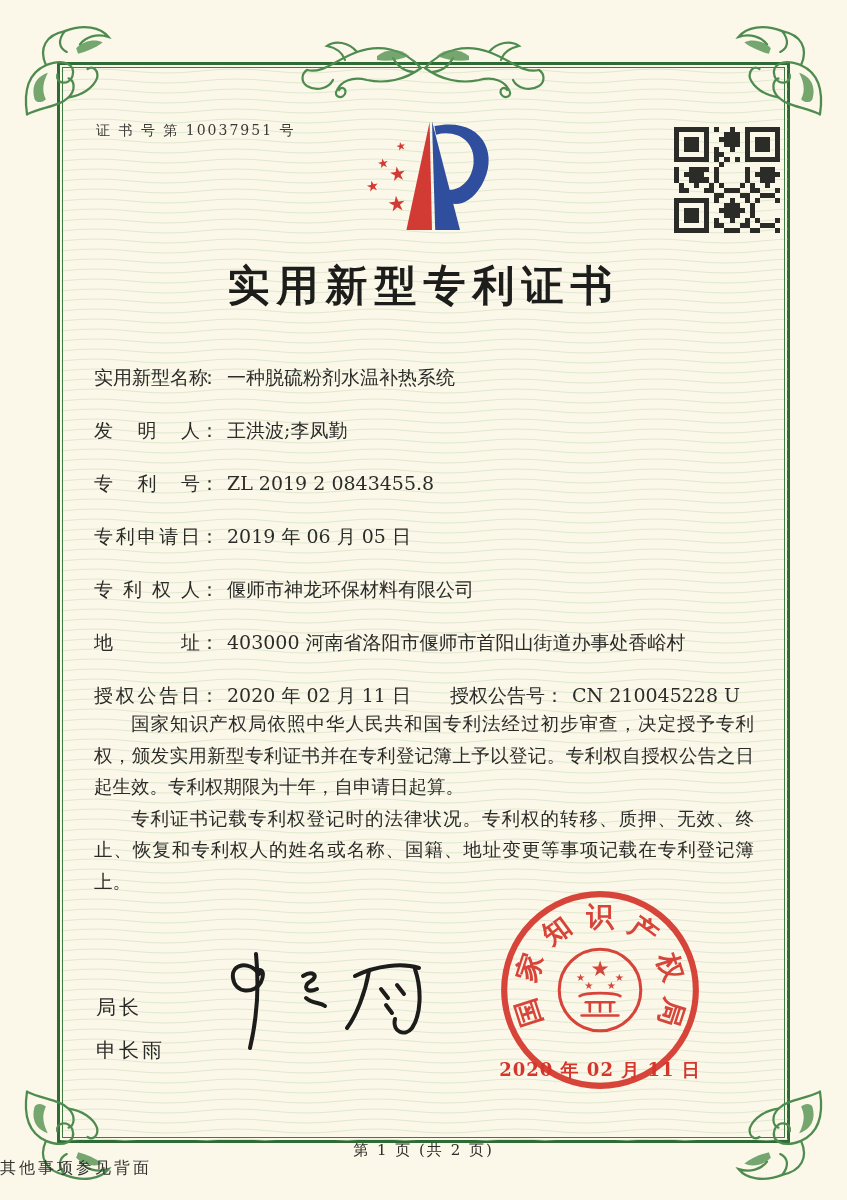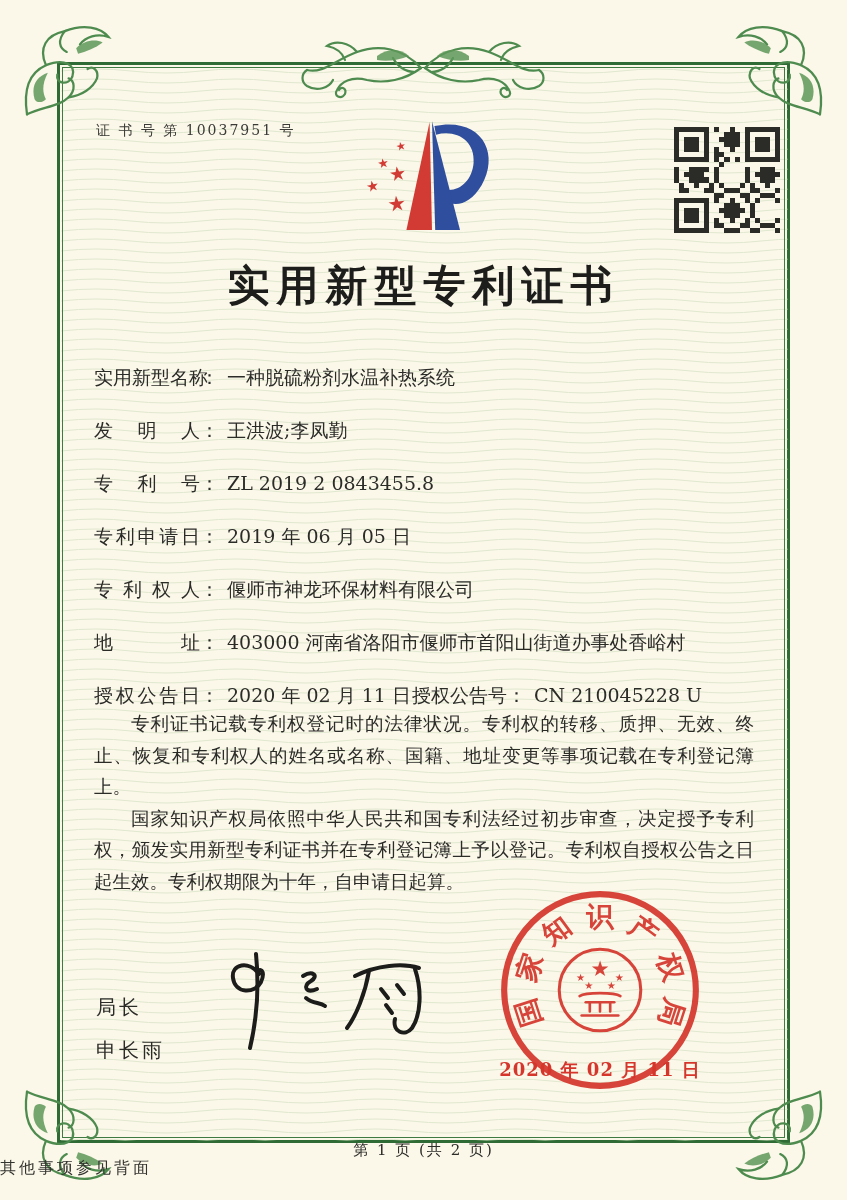--- a/index.html
+++ b/index.html
@@ -35,21 +35,21 @@
   .title {
     position:absolute; left:0; top:258px; width:847px; text-align:center; z-index:4;
     font-size:42px; font-weight:700; letter-spacing:7px; color:#1d1d1b;
   }
   
   .fields { position:absolute; left:94px; top:364px; width:662px; z-index:4; font-size:19px; }
   .row { display:flex; align-items:baseline; margin-bottom:27px; line-height:26px; position:relative; }
   .lbl { display:inline-block; width:106px; text-align:justify; text-align-last:justify; white-space:nowrap; }
   .colon { margin-right:8px; }
   .val { white-space:nowrap; }
-  .pair2 { position:absolute; left:318px; top:0; display:flex; align-items:baseline; }
+  .pair2 { position:absolute; left:356px; top:0; display:flex; align-items:baseline; }
   .pair2 .lbl { width:auto; text-align-last:auto; }
   
   .paras { position:absolute; left:94px; top:708px; width:660px; z-index:4;
            font-size:18.5px; line-height:31.5px; text-align:justify; }
   .paras p { text-indent:2em; }
   
   .signatory { position:absolute; left:96px; top:986px; z-index:4; font-size:20px; line-height:43px; letter-spacing:3px; }
   .signature { position:absolute; left:205px; top:942px; width:250px; height:120px; z-index:5; }
   .seal { position:absolute; left:496px; top:886px; width:208px; height:208px; z-index:5; opacity:0.92; }
   .seal-date {
@@ -652,22 +652,22 @@
       <span class="val">2020 年 02 月 11 日</span>
       <span class="pair2">
         <span class="lbl">授权公告号</span>
           <span class="colon">：</span>
         <span class="val">CN 210045228 U</span>
       </span>
     </div>
   </div>
 
   <div class="paras">
+    <p>国家知识产权局依照中华人民共和国专利法经过初步审查，决定授予专利权，颁发实用新型专利证书并在专利登记簿上予以登记。专利权自授权公告之日起生效。专利权期限为十年，自申请日起算。</p>
     <p>专利证书记载专利权登记时的法律状况。专利权的转移、质押、无效、终止、恢复和专利权人的姓名或名称、国籍、地址变更等事项记载在专利登记簿上。</p>
-    <p>国家知识产权局依照中华人民共和国专利法经过初步审查，决定授予专利权，颁发实用新型专利证书并在专利登记簿上予以登记。专利权自授权公告之日起生效。专利权期限为十年，自申请日起算。</p>
   </div>
 
   <div class="signatory">
     <div>局长</div>
     <div>申长雨</div>
   </div>
 
   <svg class="signature" viewBox="0 0 250 120">
     <g stroke="#1c1c1a" stroke-width="4" fill="none" stroke-linecap="round" stroke-linejoin="round">
       <path d="M54,32 C44,18 26,22 28,36 C30,52 50,52 56,40 C60,31 57,26 53,29"></path>

